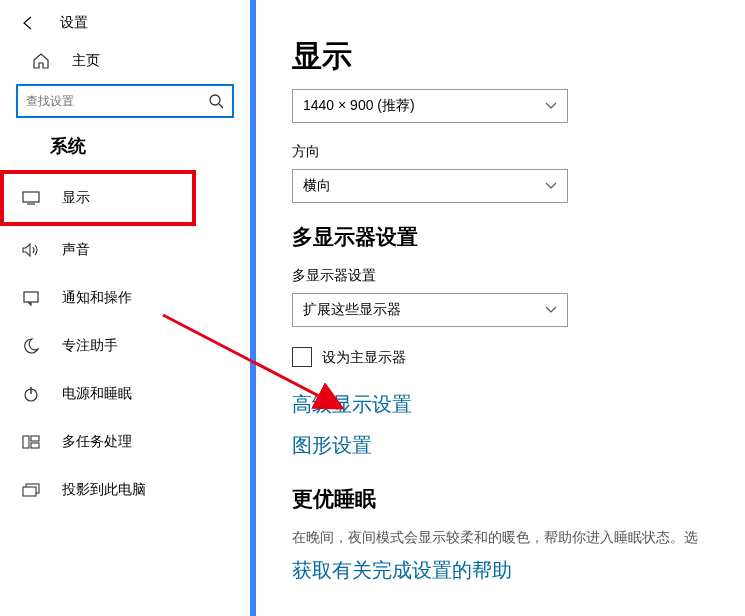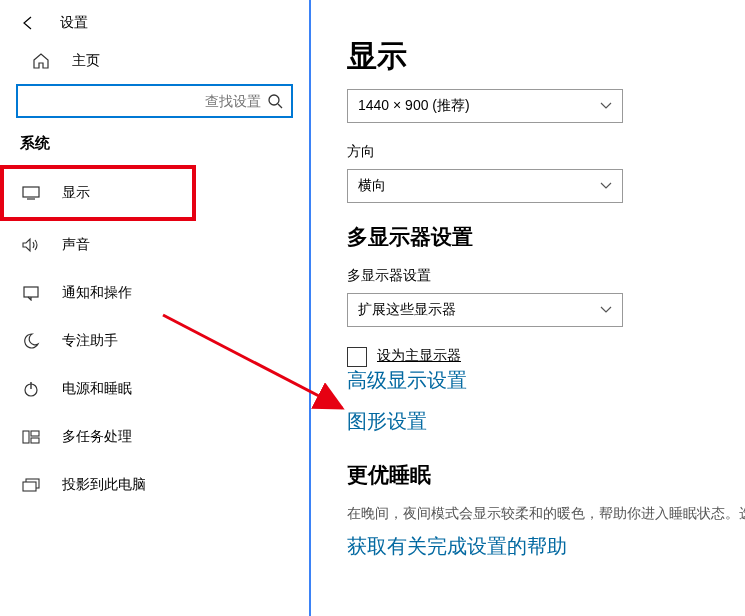--- a/index.html
+++ b/index.html
@@ -8,24 +8,24 @@
       font-size: 14px;
       color: #000;
       background: #fff;
       width: 745px;
       height: 616px;
       overflow: hidden;
       position: relative;
     }
     .container { display: flex; height: 100%; }
     .sidebar {
-      width: 311px;
+      width: 256px;
       background: #fff;
       position: relative;
-      border-right: 2px solid #3b82f6;
+      border-right: 6px solid #3b82f6;
     }
     .header-row {
       display: flex;
       align-items: center;
       padding: 14px 20px 10px 20px;
     }
     .back-arrow {
       font-size: 18px;
       margin-right: 24px;
       cursor: pointer;
@@ -42,30 +42,30 @@
       border: 2px solid #0078d4;
       height: 34px;
       display: flex;
       align-items: center;
       padding: 0 8px;
     }
     .search-box input {
       border: none;
       outline: none;
       flex: 1;
-      font-size: 14px;
+      font-size: 12px;
       color: #666;
       font-family: inherit;
-      text-align: right;
     }
     .search-box .search-icon { color: #333; font-size: 14px; margin-left: 6px; }
     .section-label {
       padding: 0 20px 12px 20px;
       font-weight: 600;
-      font-size: 15px;
+      font-size: 18px;
+      margin-left: 30px;
     }
     .nav-item {
       display: flex;
       align-items: center;
       height: 48px;
       padding: 0 20px;
       cursor: pointer;
       position: relative;
     }
     .nav-item .icon {
@@ -110,23 +110,23 @@
     }
     .dropdown .chevron { font-size: 12px; color: #555; }
     .section-heading {
       font-size: 21px;
       font-weight: 600;
       margin-top: 18px;
       margin-bottom: 16px;
     }
     .checkbox-row {
       display: flex;
-      align-items: flex-start;
-      cursor: pointer;
-      text-decoration: underline;
+      align-items: flex-end;
+      margin-bottom: 24px;
+      cursor: pointer;
     }
     .checkbox-box {
       width: 20px;
       height: 20px;
       border: 1.5px solid #333;
       margin-right: 10px;
     }
     .link {
       color: #0369a1;
       font-size: 20px;

